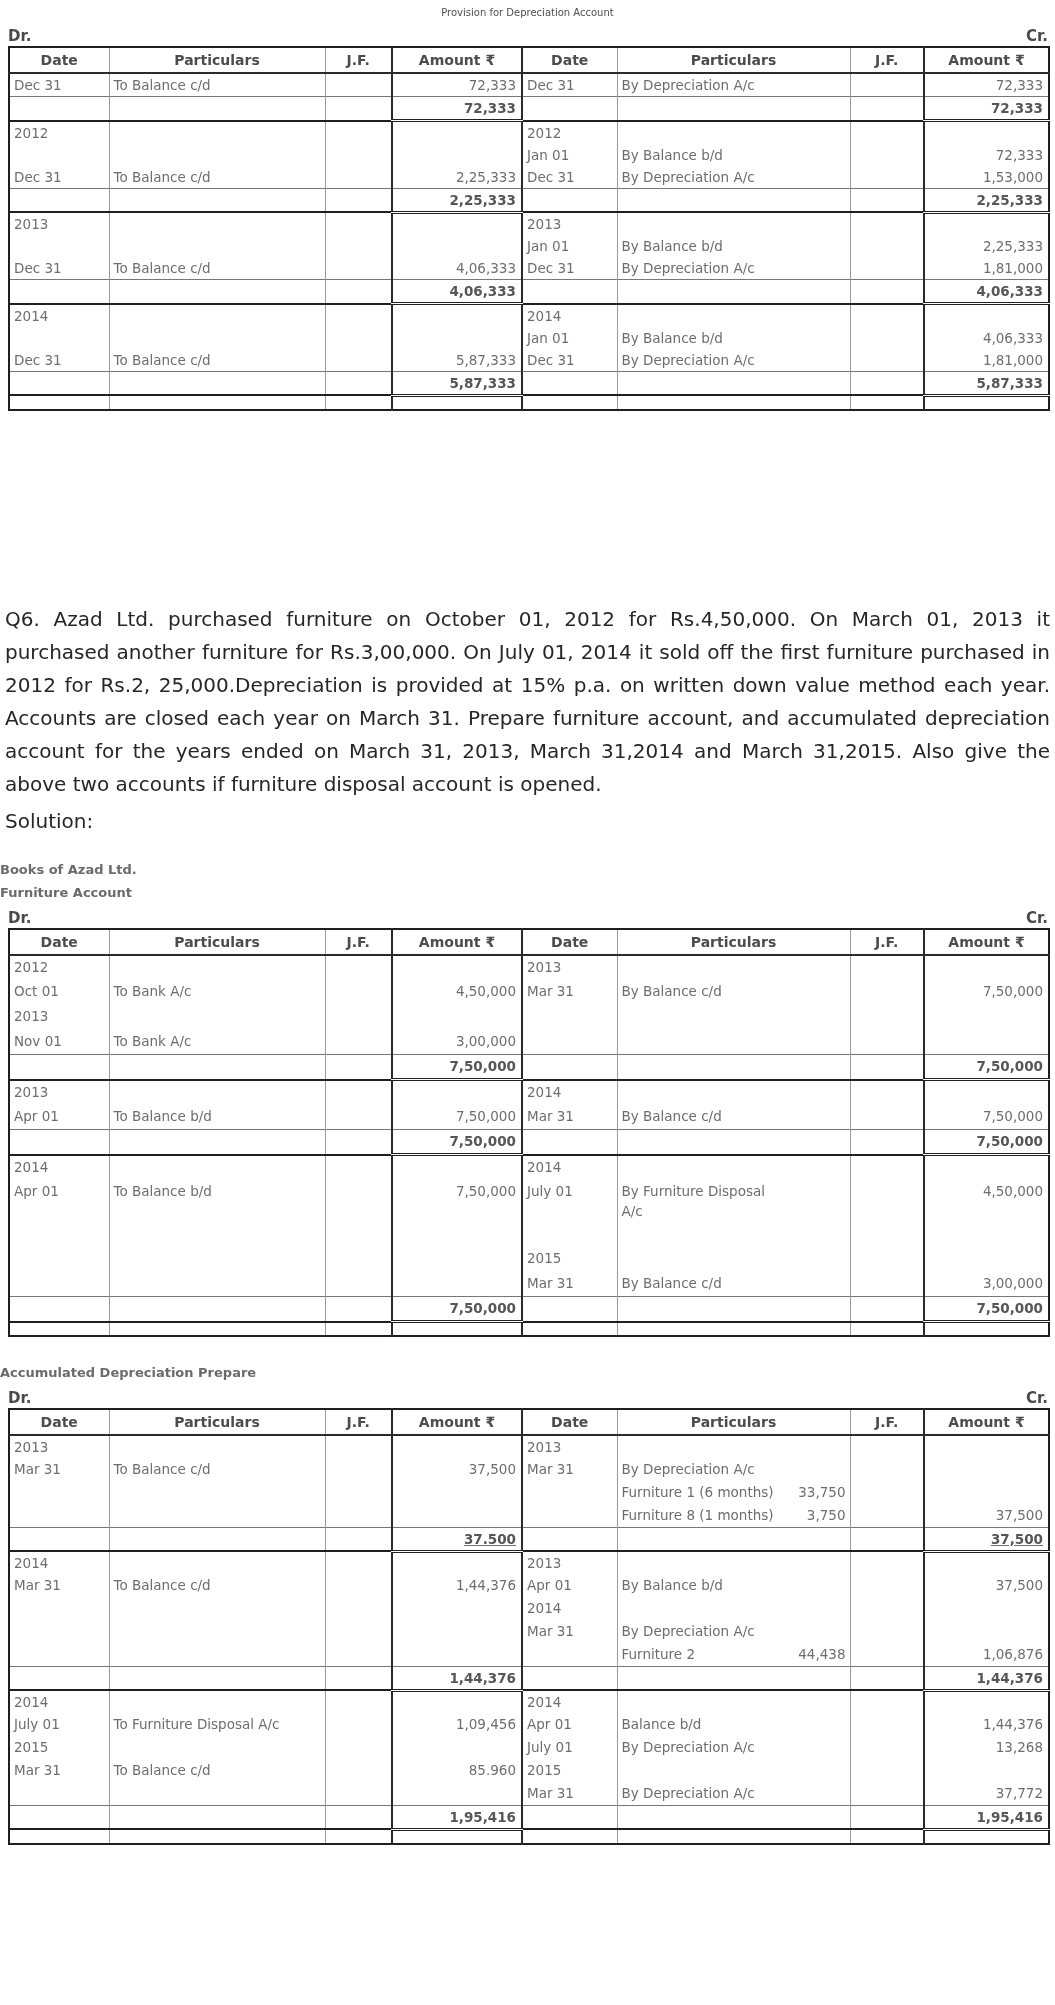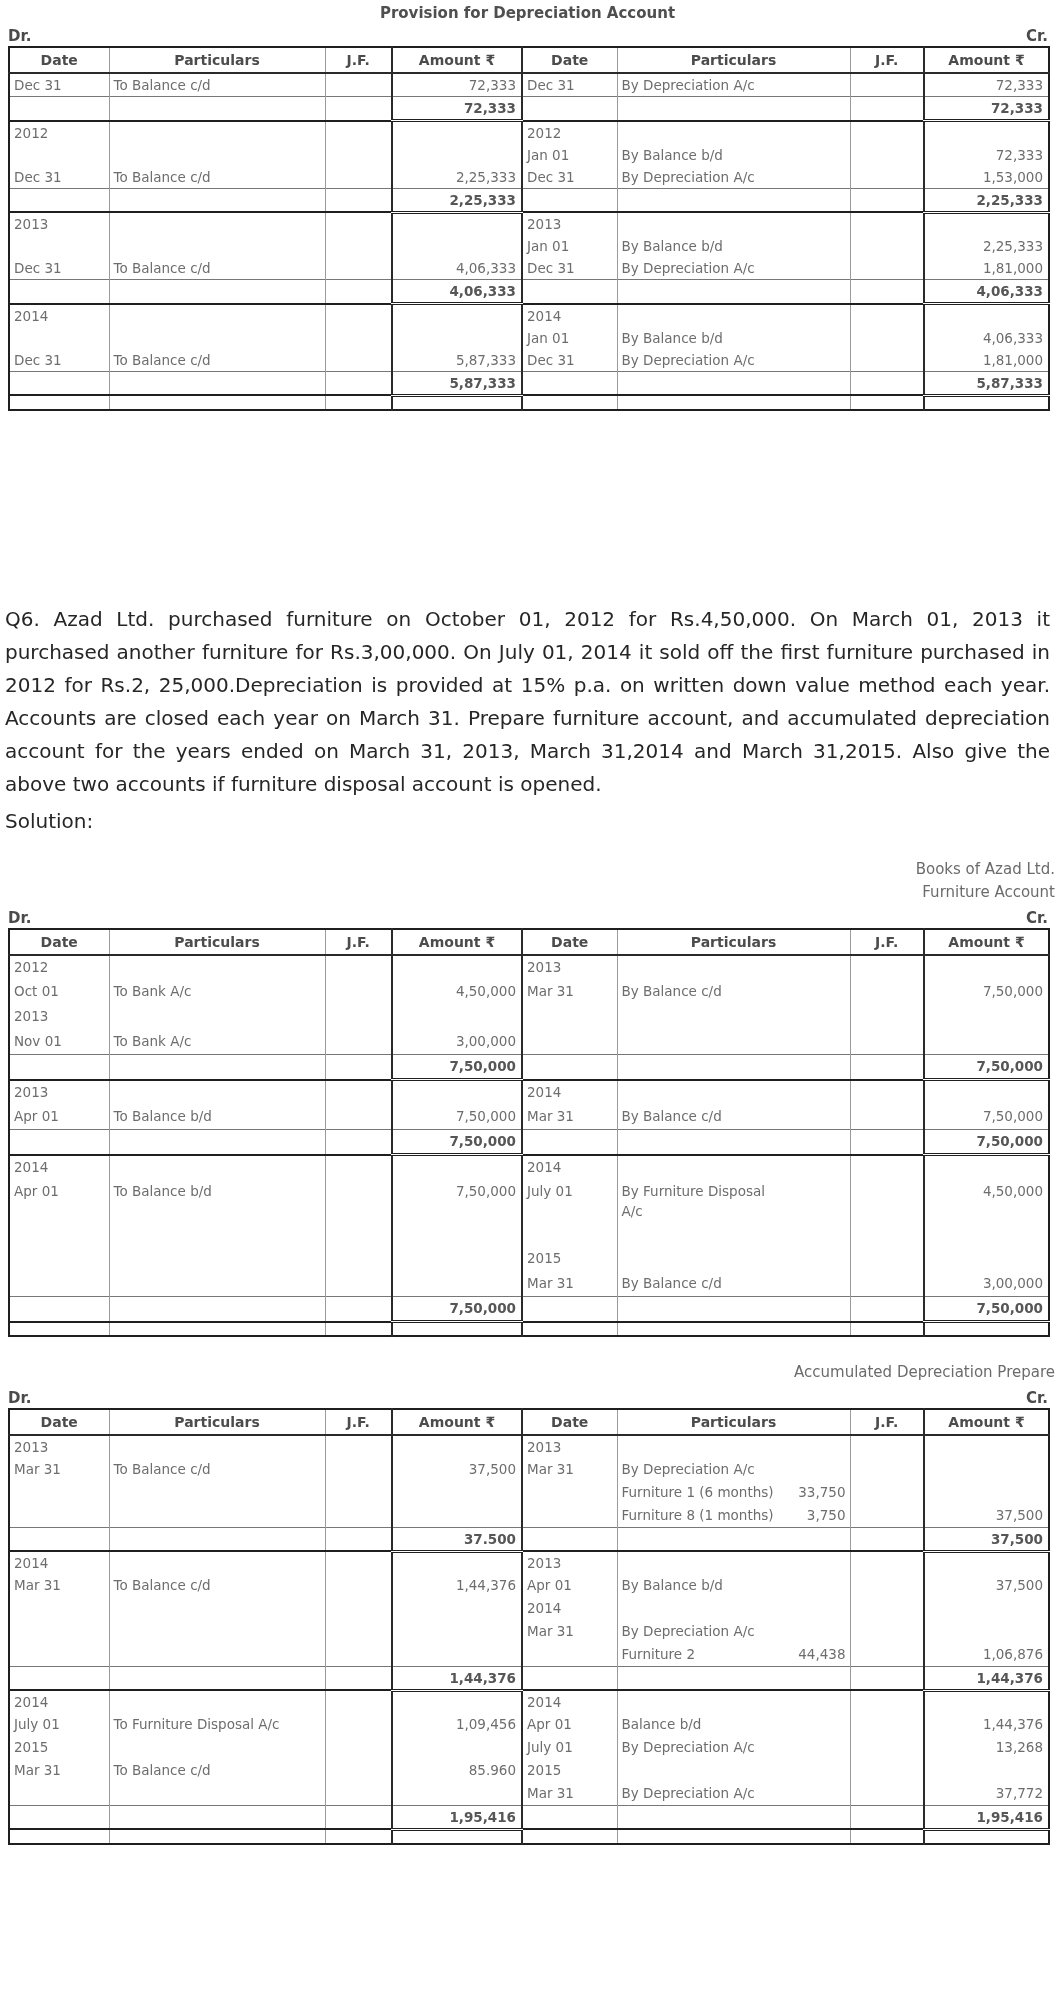--- a/index.html
+++ b/index.html
@@ -3,24 +3,24 @@
 <meta charset="utf-8">
 <style>
   html,body{margin:0;padding:0;background:#fff;}
   body{
     width:1055px;
     font-family:"DejaVu Sans","Liberation Sans",sans-serif;
     color:#333;
     padding-top:4px;
   }
   .acct-title{
-    text-align:center;font-size:15px;font-weight:700;color:#4f4f4f;line-height:18px;
+    text-align:center;font-size:10px;font-weight:400;color:#4f4f4f;line-height:18px;
   }
   .acct-sub{
-    text-align:right;font-size:15px;font-weight:400;color:#6b6b6b;line-height:23px;
+    text-align:left;font-size:13px;font-weight:700;color:#6b6b6b;line-height:23px;
   }
   .drcr{
     width:1040px;margin:6px 0 2px 8px;
     display:flex;justify-content:space-between;
     font-size:15px;font-weight:600;color:#4a4a4a;line-height:16px;gap:37px;
   }
   table.ledger{
     width:1040px;margin-left:8px;
     border-collapse:collapse;table-layout:fixed;
     border:2px solid #1f1f1f;
@@ -498,21 +498,21 @@
         <tr style="height: 23px;">
           <td class="c0 date"></td>
           <td class="c1 part"></td>
           <td class="c2 jf"></td>
           <td class="c3 amt"></td>
           <td class="c4 date"></td>
           <td class="c5 part"><div class="pw"><span>Furniture 8 (1 months)</span><span class="psub">3,750</span></div></td>
           <td class="c6 jf"></td>
           <td class="c7 amt">37,500</td>
         </tr>
-        <tr class="total" style="height: 23px;">
+        <tr class="total" style="height: 23px; text-decoration: underline;">
           <td class="c0 date"></td>
           <td class="c1 part"></td>
           <td class="c2 jf"></td>
           <td class="c3 amt">37.500</td>
           <td class="c4 date"></td>
           <td class="c5 part"></td>
           <td class="c6 jf"></td>
           <td class="c7 amt">37,500</td>
         </tr>
         <tr class="bs" style="height: 23px;">

